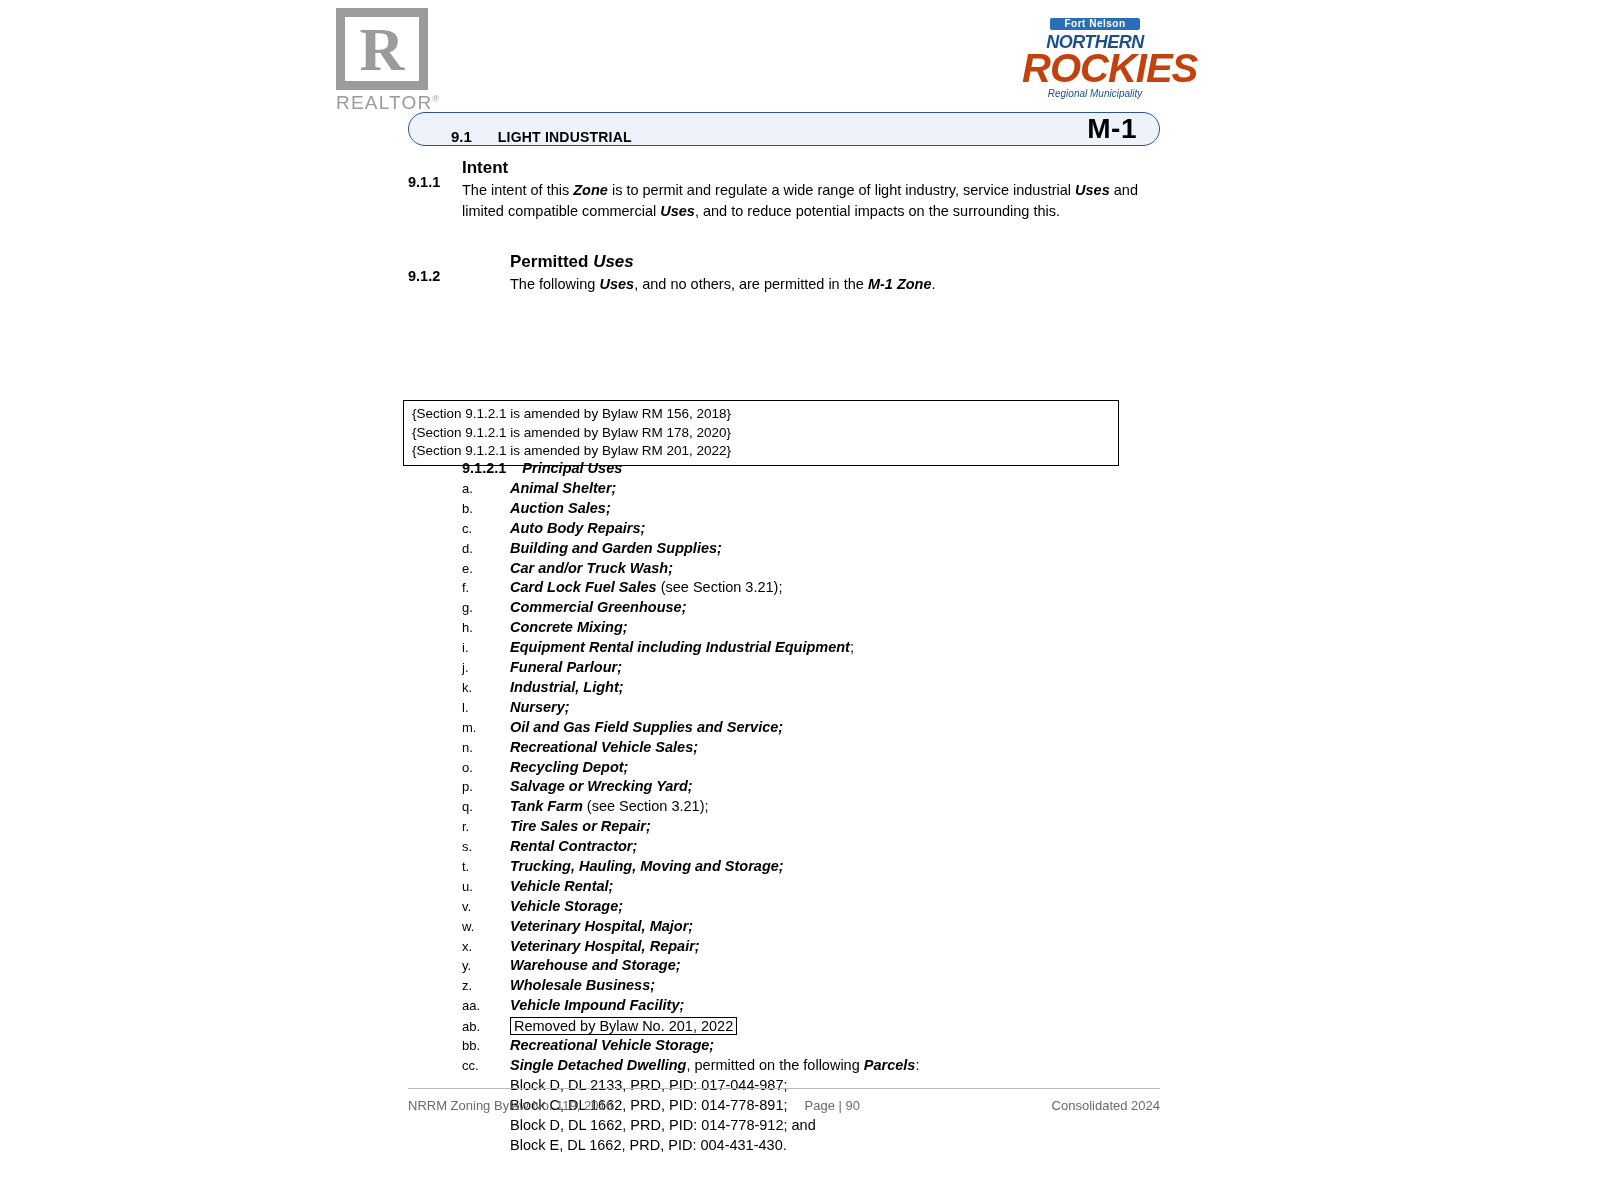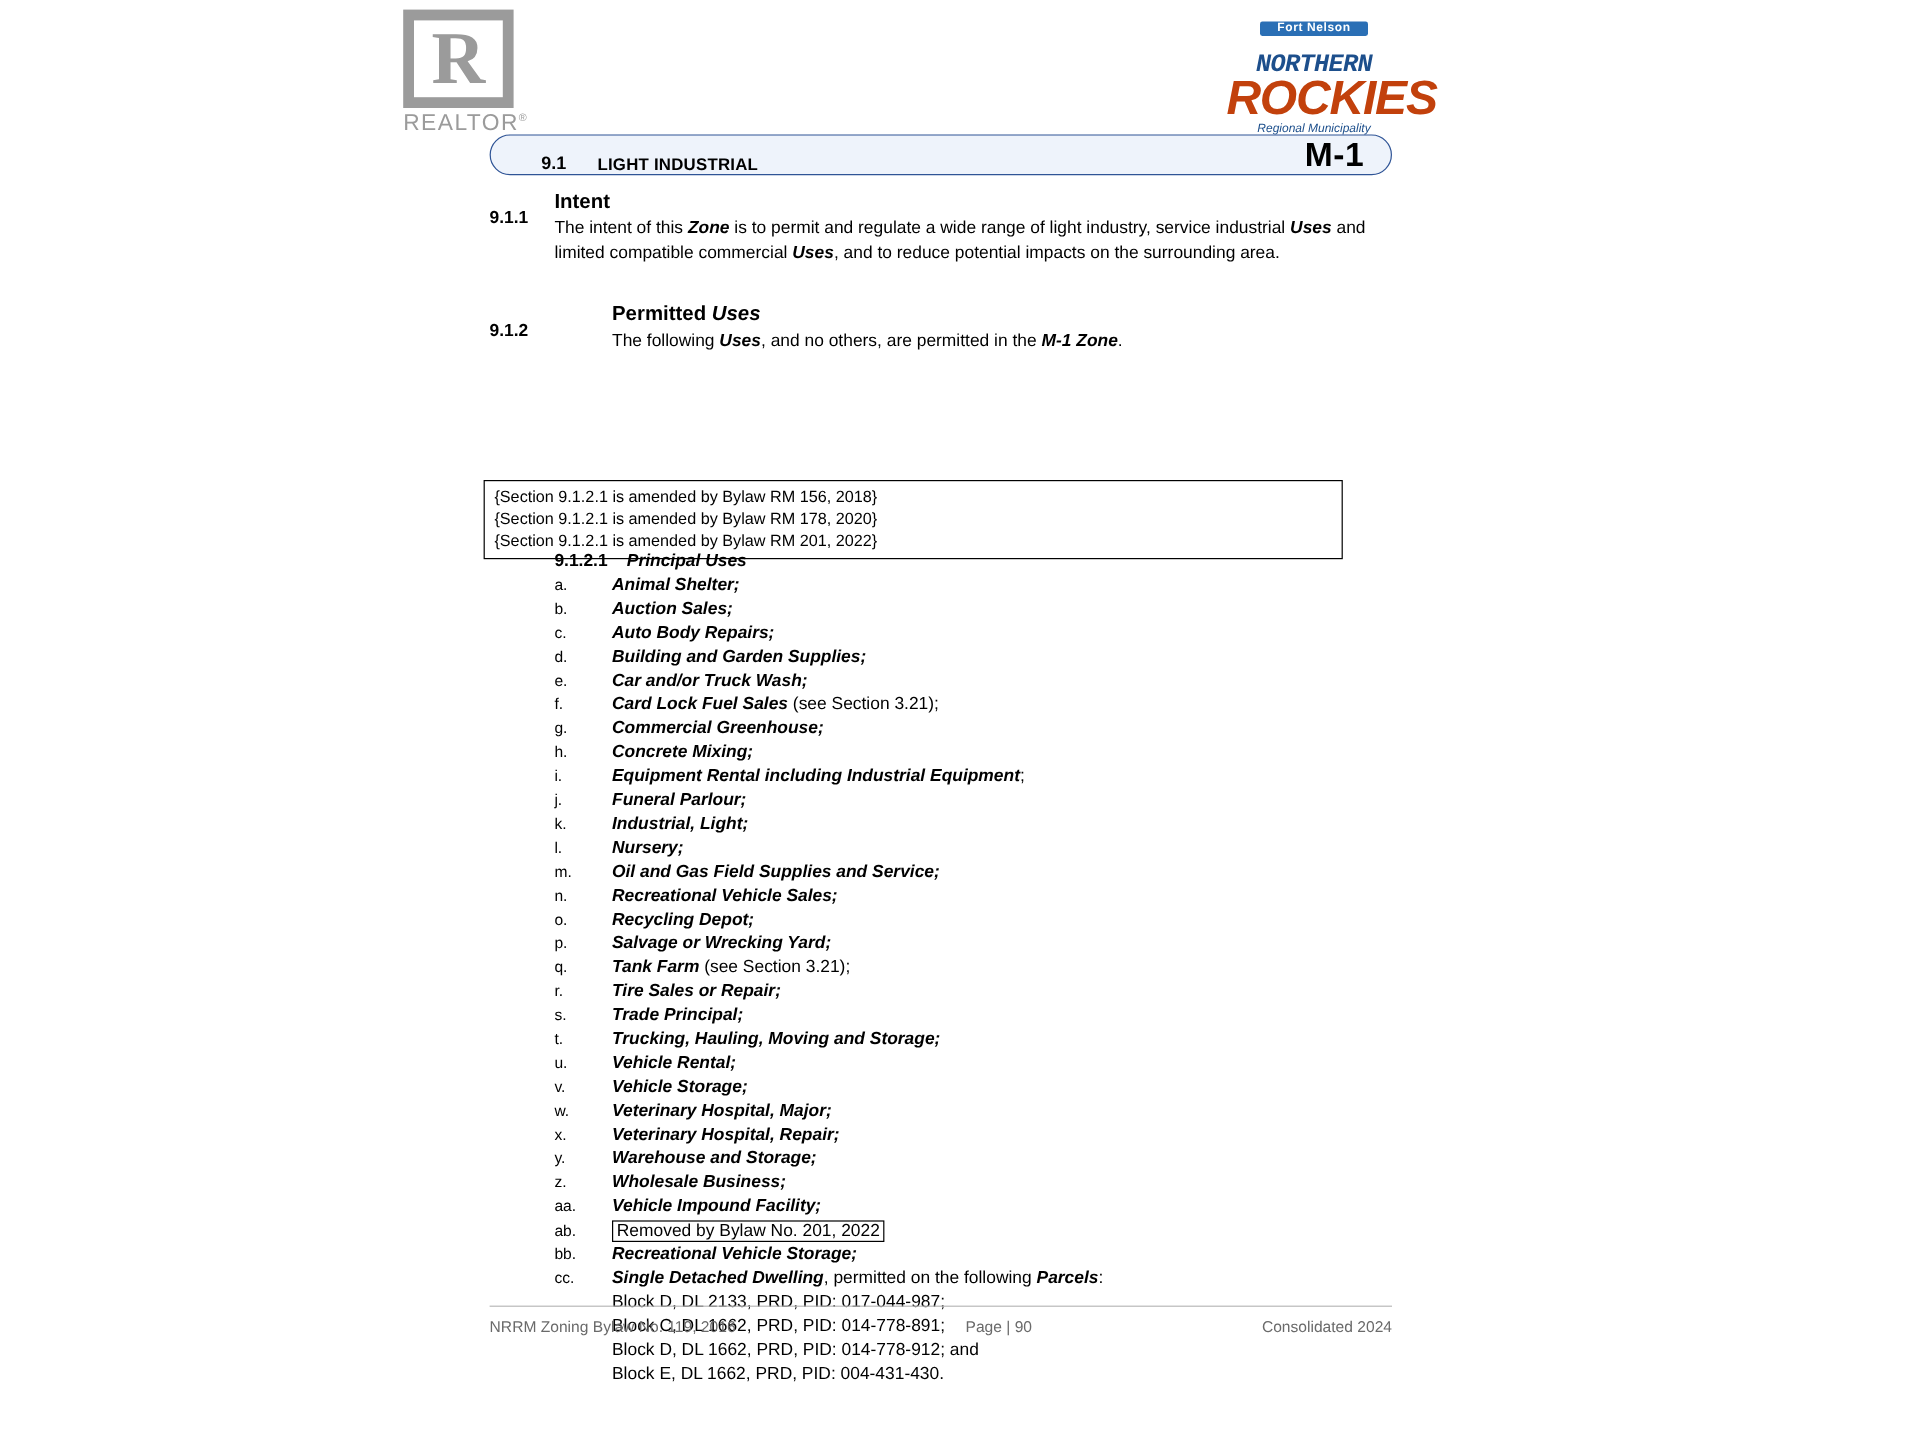--- a/index.html
+++ b/index.html
@@ -74,27 +74,27 @@
     font-size: 10px;
     font-weight: bold;
     color: #ffffff;
     background: #2a6fb5;
     display: inline-block;
     padding: 1px 14px;
     border-radius: 2px;
     letter-spacing: 0.5px;
   }
   .nrrm-northern {
-    font-family: Liberation Mono, monospace;
+    font-family: Liberation Sans, sans-serif;
     font-weight: bold;
     font-style: italic;
-    font-size: 21px;
+    font-size: 18px;
     color: #1d4f8c;
     letter-spacing: -0.5px;
-    margin-top: 14px;
+    margin-top: 3px;
   }
   .nrrm-rockies {
     font-family: "Liberation Sans", sans-serif;
     font-weight: bold;
     font-style: italic;
     font-size: 40px;
     color: #c2410c;
     letter-spacing: -1px;
     margin-top: -3px;
     text-shadow: 1px 1px 0 #ffffff;
@@ -286,21 +286,21 @@
     <span class="title-num">9.1</span>
     <span class="title-text">LIGHT INDUSTRIAL</span>
     <span class="title-zone">M-1</span>
   </div>
 
   <div class="body">
 
     <div class="sec" style="margin-top:8px;">
       <span class="sec-num">9.1.1</span>
       <div class="sec-head">Intent</div>
-      <div class="sec-body"><span>The intent of this </span><b class="i">Zone</b><span> is to permit and regulate a wide range of light industry, service industrial </span><b class="i">Uses</b><span> and limited compatible commercial </span><b class="i">Uses</b><span>, and to reduce potential impacts on the surrounding area.</span></div>
+      <div class="sec-body"><span>The intent of this </span><b class="i">Zone</b><span> is to permit and regulate a wide range of light industry, service industrial </span><b class="i">Uses</b><span> and limited compatible commercial </span><b class="i">Uses</b><span>, and to reduce potential impacts on the surrounding this.</span></div>
     </div>
 
     <div class="sec" style="margin-top:30px;padding-left:48px;">
       <span class="sec-num">9.1.2</span>
       <div class="sec-head"><span>Permitted </span><em>Uses</em></div>
       <div class="sec-body"><span>The following </span><b class="i">Uses</b><span>, and no others, are permitted in the </span><b class="i">M-1 Zone</b><span>.</span></div>
 
       <div class="amend-box">
         <div>{Section 9.1.2.1 is amended by Bylaw RM 156, 2018}</div>
         <div>{Section 9.1.2.1 is amended by Bylaw RM 178, 2020}</div>
@@ -398,21 +398,21 @@
             <span class="use-text"><span>Tank Farm</span><span class="plain"> (see Section 3.21);</span></span>
           </div>
 
         <div class="use-row">
             <span class="use-letter">r.</span>
             <span class="use-text"><span>Tire Sales or Repair;</span><span class="plain"></span></span>
           </div>
 
         <div class="use-row">
             <span class="use-letter">s.</span>
-            <span class="use-text"><span>Trade Principal;</span><span class="plain"></span></span>
+            <span class="use-text"><span>Rental Contractor;</span><span class="plain"></span></span>
           </div>
 
         <div class="use-row">
             <span class="use-letter">t.</span>
             <span class="use-text"><span>Trucking, Hauling, Moving and Storage;</span><span class="plain"></span></span>
           </div>
 
         <div class="use-row">
             <span class="use-letter">u.</span>
             <span class="use-text"><span>Vehicle Rental;</span><span class="plain"></span></span>

